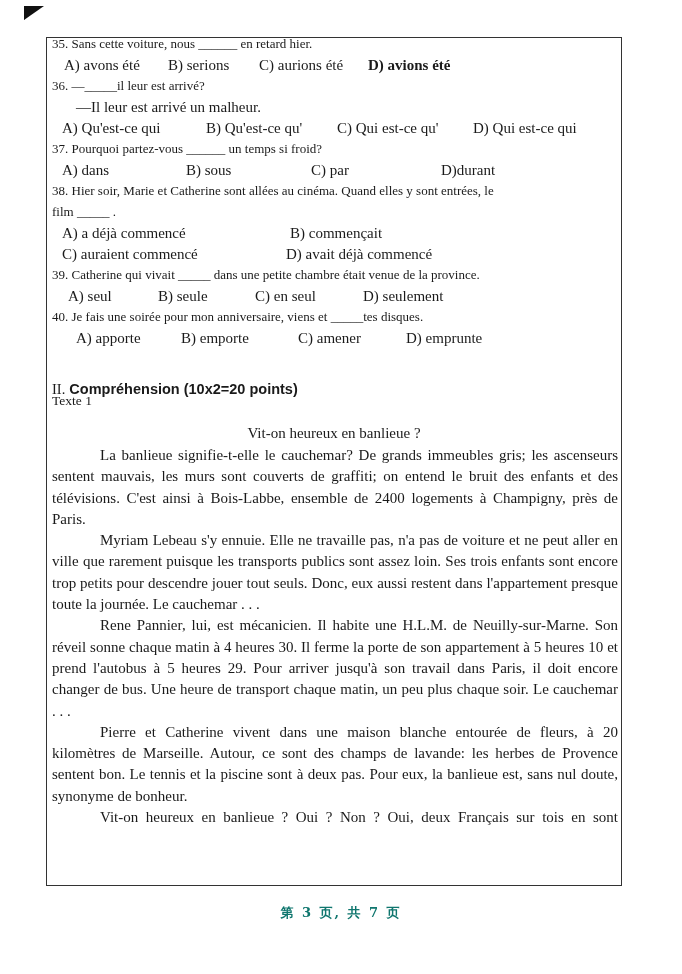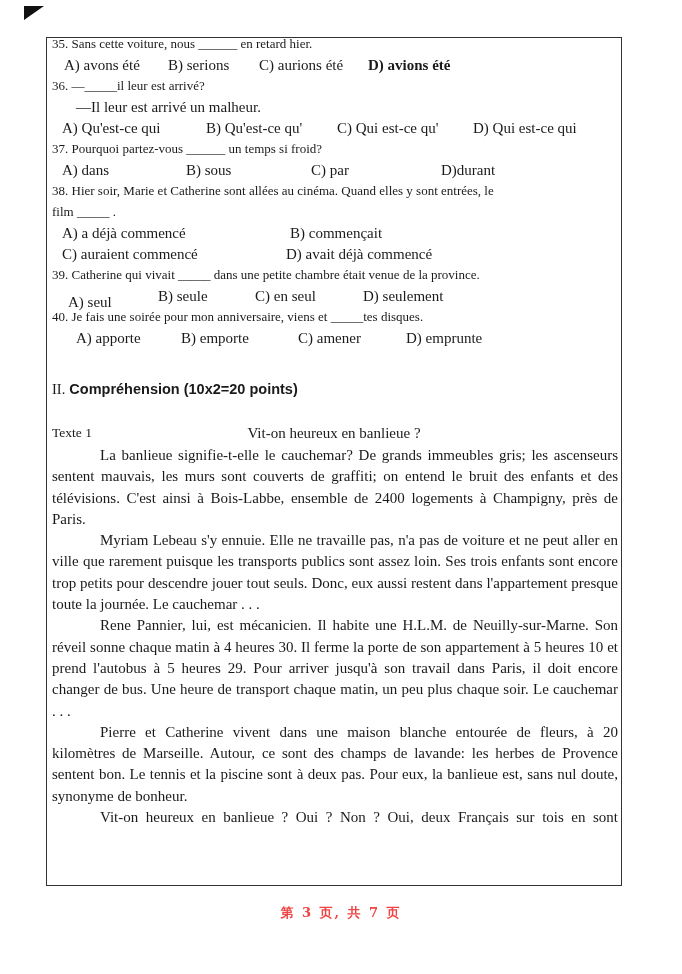--- a/index.html
+++ b/index.html
@@ -13,21 +13,21 @@
          border: 1.5px solid #333; box-sizing: border-box; }
   .line { position: absolute; left: 52px; font-size: 13px; line-height: 18px; white-space: nowrap; }
   .opt { position: absolute; font-size: 15px; line-height: 18px; white-space: nowrap; }
   .para { position: absolute; left: 52px; width: 566px; font-size: 15px; line-height: 21.3px;
           text-align: justify; }
   .para p { margin: 0; text-indent: 48px; text-align: justify; }
   .section-head { font-family: "Liberation Sans", "DejaVu Sans", sans-serif; font-weight: bold; font-size: 14.5px; }
   .section-num { font-family: "Liberation Serif", serif; font-weight: normal; }
   .title { position: absolute; left: 46px; width: 576px; text-align: center; font-size: 15px; line-height: 18px; }
   .footer { position: absolute; left: 0; width: 682px; top: 904px; text-align: center;
-            font-family: "DejaVu Serif", serif; font-size: 13px; font-weight: bold; letter-spacing: 2px; color: #ef4444; }
+            font-family: "DejaVu Serif", serif; font-size: 13px; font-weight: bold; letter-spacing: 2px; color: #0f766e; }
 </style>
 </head>
 <body>
 
 <div class="corner-mark"></div>
 
 <div class="box"></div>
 
 <div class="line" style="top:35px;">35. Sans cette voiture, nous ______ en retard hier.</div>
 <div class="opt" style="left:64px; top:56px;">A) avons été</div>
@@ -49,36 +49,36 @@
 <div class="opt" style="left:441px; top:161px;">D)durant</div>
 
 <div class="line" style="top:182px;">38. Hier soir, Marie et Catherine sont allées au cinéma. Quand elles y sont entrées, le</div>
 <div class="line" style="top:203px;">film _____ .</div>
 <div class="opt" style="left:62px; top:224px;">A) a déjà commencé</div>
 <div class="opt" style="left:290px; top:224px;">B) commençait</div>
 <div class="opt" style="left:62px; top:245px;">C) auraient commencé</div>
 <div class="opt" style="left:286px; top:245px;">D) avait déjà commencé</div>
 
 <div class="line" style="top:266px;">39. Catherine qui vivait _____ dans une petite chambre était venue de la province.</div>
-<div class="opt" style="left:68px; top:287px;margin-top:6px;">A) seul</div>
+<div class="opt" style="left:68px; top:287px;">A) seul</div>
 <div class="opt" style="left:158px; top:287px;">B) seule</div>
 <div class="opt" style="left:255px; top:287px;">C) en seul</div>
 <div class="opt" style="left:363px; top:287px;">D) seulement</div>
 
 <div class="line" style="top:308px;">40. Je fais une soirée pour mon anniversaire, viens et _____tes disques.</div>
 <div class="opt" style="left:76px; top:329px;">A) apporte</div>
 <div class="opt" style="left:181px; top:329px;">B) emporte</div>
 <div class="opt" style="left:298px; top:329px;">C) amener</div>
 <div class="opt" style="left:406px; top:329px;">D) emprunte</div>
 
 <div class="line section-head" style="top:380px;">
   <span class="section-num">II.</span>
   <span>Compréhension (10x2=20 points)</span>
 </div>
-<div class="line" style="top:424px; font-size:13.5px;">Texte 1</div>
+<div class="line" style="top:392px; font-size:13.5px;">Texte 1</div>
 <div class="title" style="top:424px;">Vit-on heureux en banlieue ?</div>
 
 <div class="para" style="top:445px;">
   <p>La banlieue signifie-t-elle le cauchemar? De grands immeubles gris; les ascenseurs sentent mauvais, les murs sont couverts de graffiti; on entend le bruit des enfants et des télévisions. C'est ainsi à Bois-Labbe, ensemble de 2400 logements à Champigny, près de Paris.</p>
   <p>Myriam Lebeau s'y ennuie. Elle ne travaille pas, n'a pas de voiture et ne peut aller en ville que rarement puisque les transports publics sont assez loin. Ses trois enfants sont encore trop petits pour descendre jouer tout seuls. Donc, eux aussi restent dans l'appartement presque toute la journée. Le cauchemar . . .</p>
   <p>Rene Pannier, lui, est mécanicien. Il habite une H.L.M. de Neuilly-sur-Marne. Son réveil sonne chaque matin à 4 heures 30. Il ferme la porte de son appartement à 5 heures 10 et prend l'autobus à 5 heures 29. Pour arriver jusqu'à son travail dans Paris, il doit encore changer de bus. Une heure de transport chaque matin, un peu plus chaque soir. Le cauchemar . . .</p>
   <p>Pierre et Catherine vivent dans une maison blanche entourée de fleurs, à 20 kilomètres de Marseille. Autour, ce sont des champs de lavande: les herbes de Provence sentent bon. Le tennis et la piscine sont à deux pas. Pour eux, la banlieue est, sans nul doute, synonyme de bonheur.</p>
   <p style="text-align:justify; text-align-last:justify;">Vit-on heureux en banlieue ? Oui ? Non ? Oui, deux Français sur tois en sont</p>
 </div>
 

